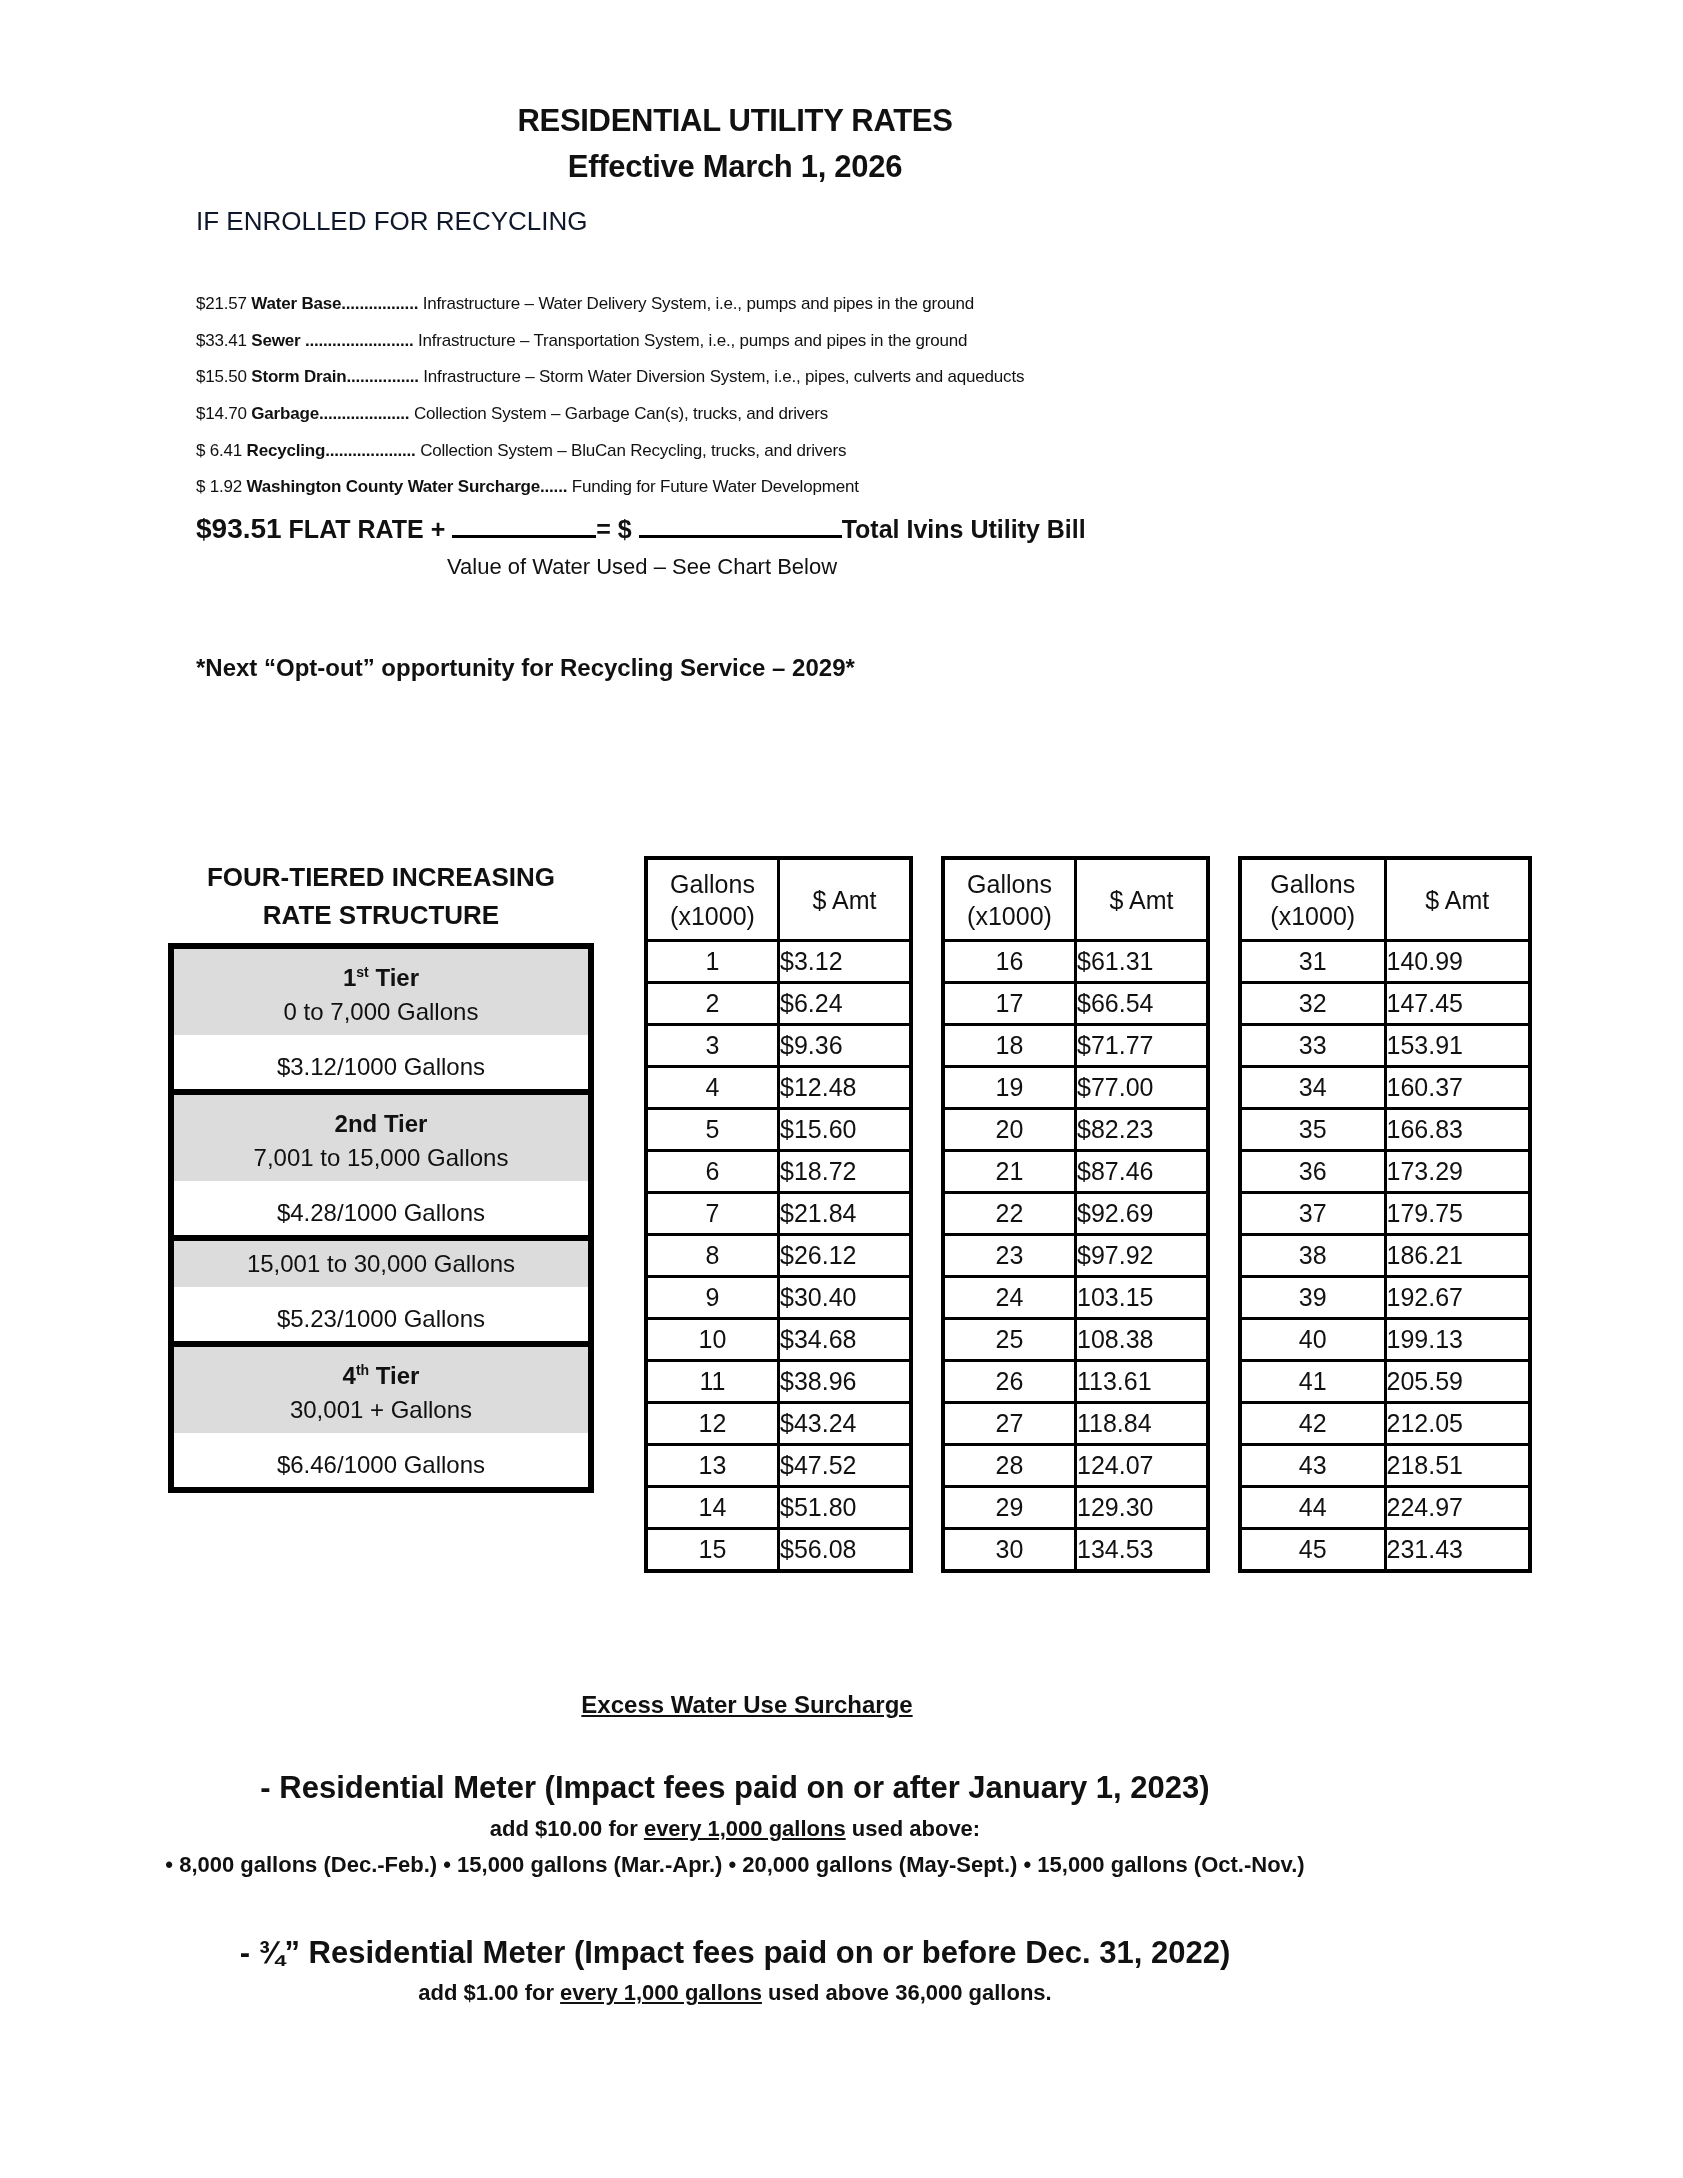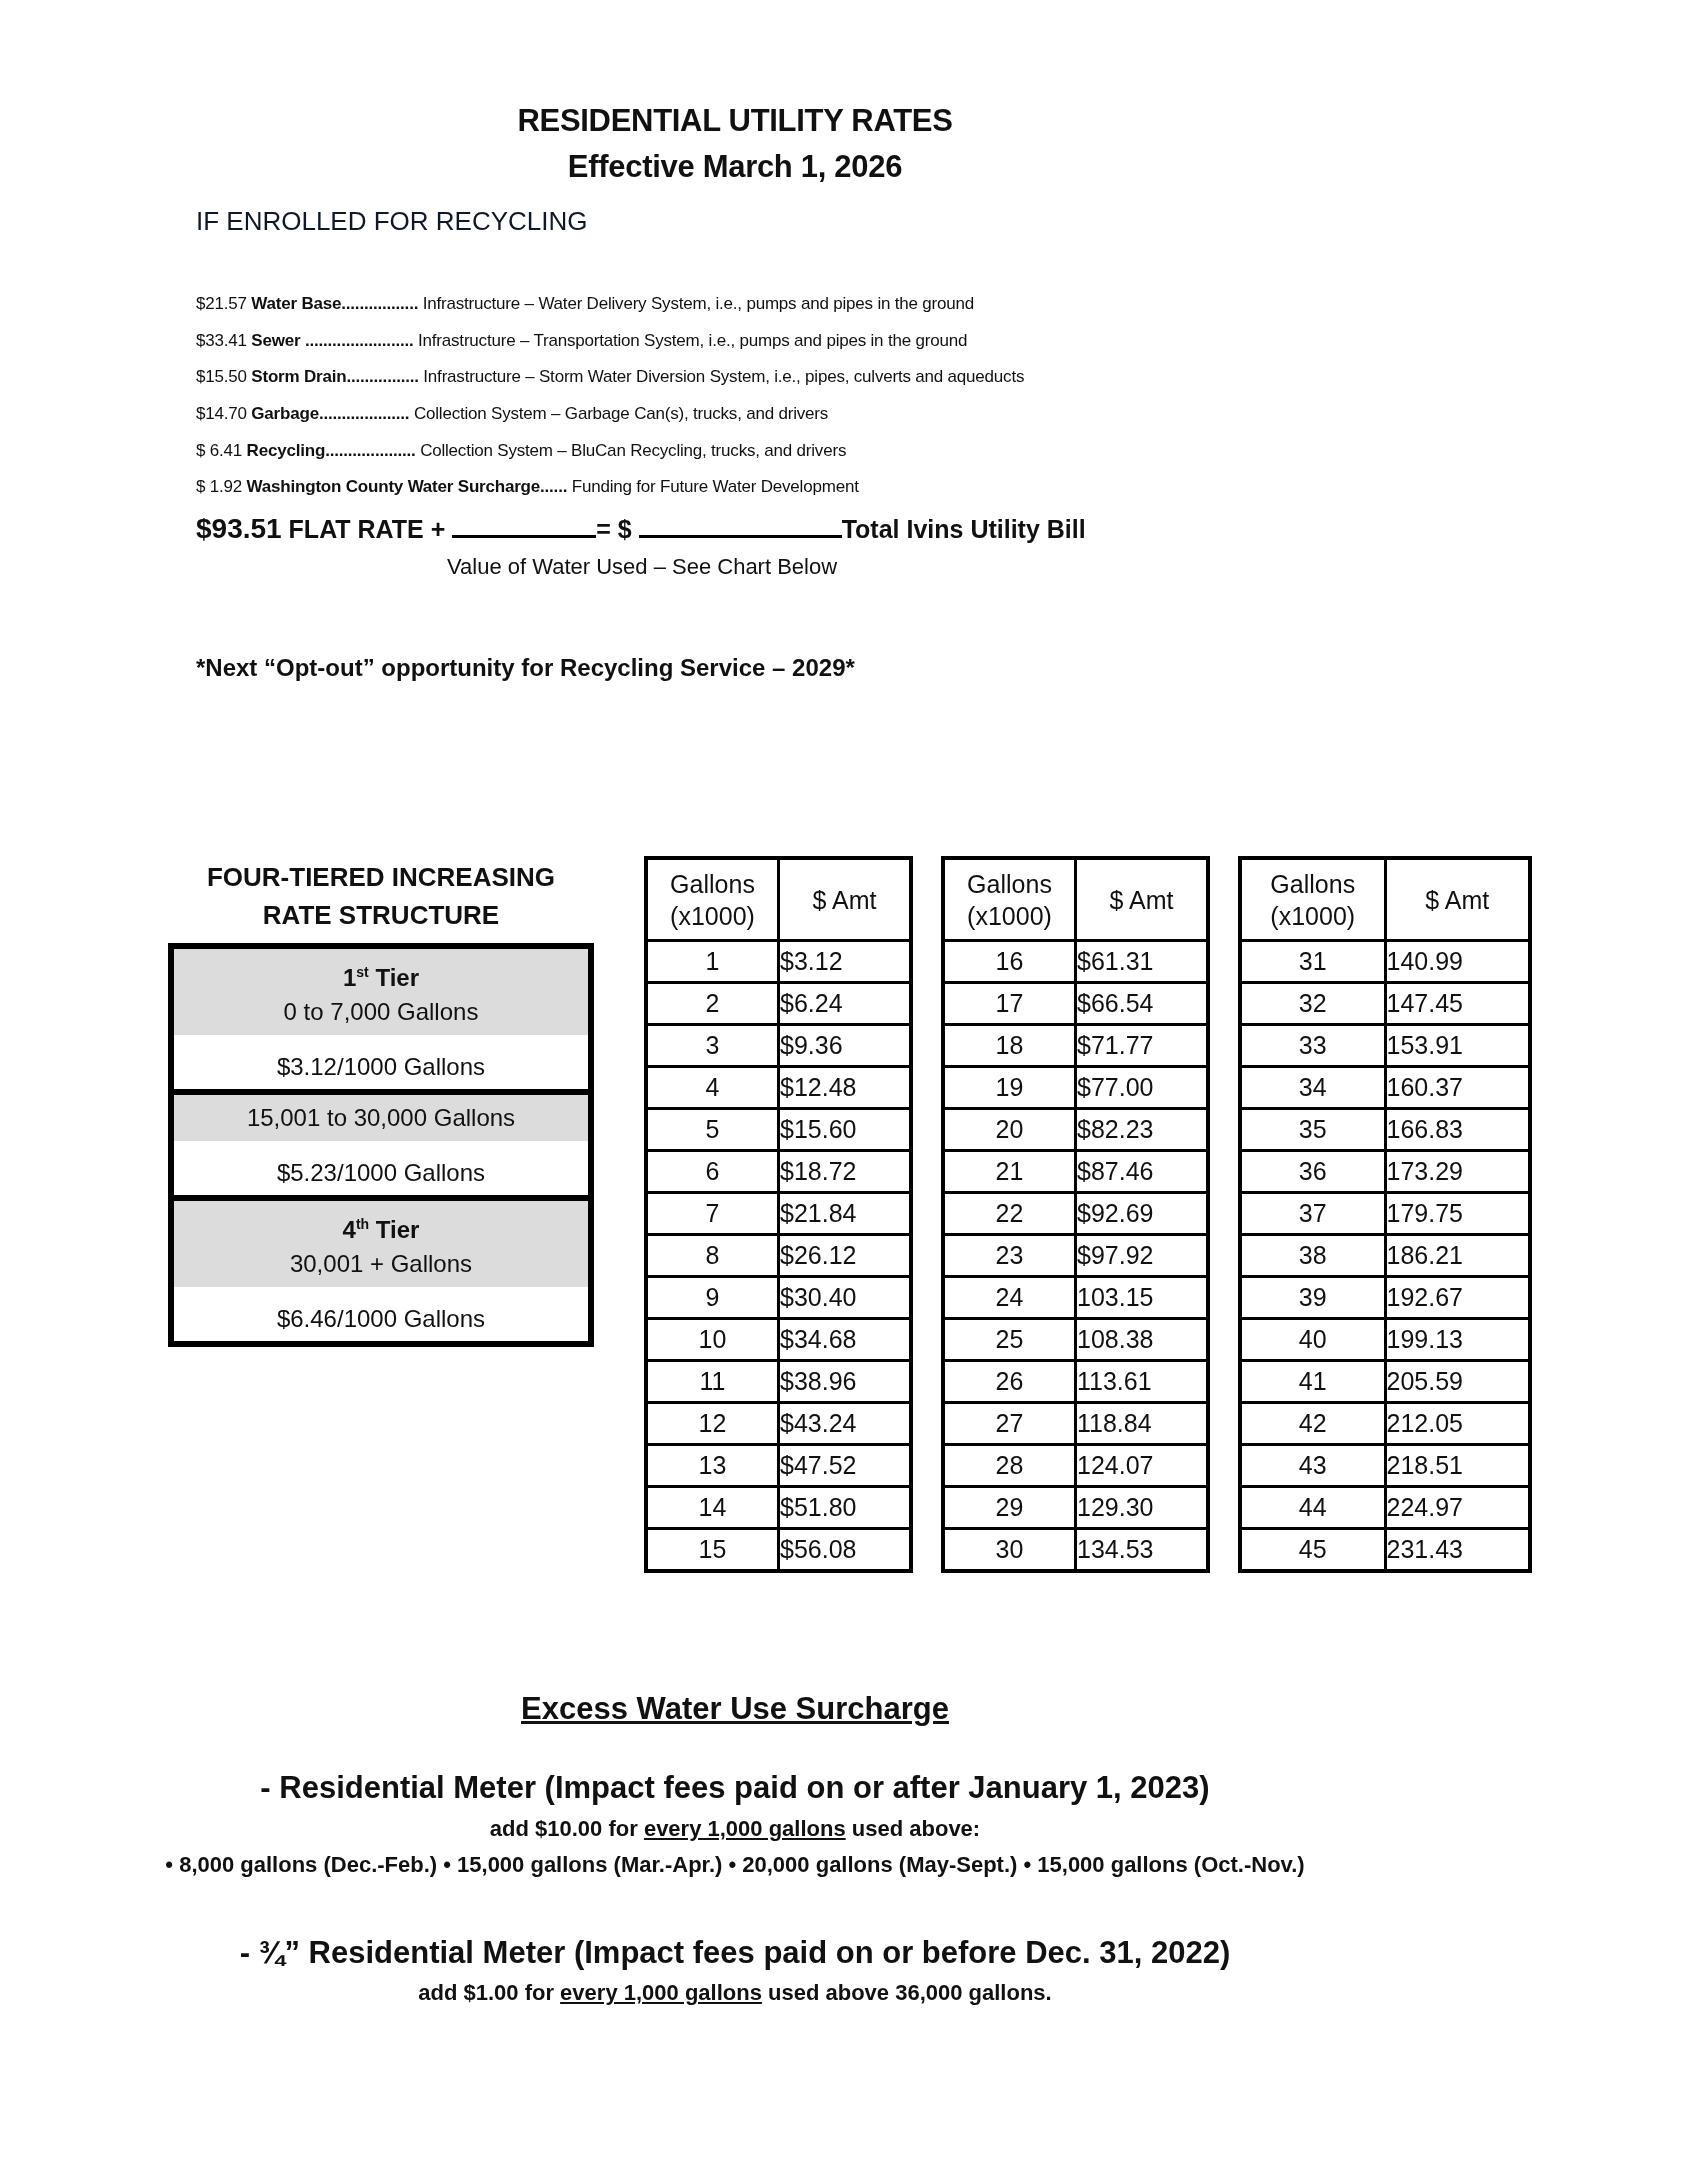--- a/index.html
+++ b/index.html
@@ -90,20 +90,27 @@
 <div class="abs tier-box">
   <div class="tier">
     <div class="tier-head">
       <div class="name"><span>1</span><sup style="font-size:14px;">st</sup> <span>Tier</span></div>
       <div>0 to 7,000 Gallons</div>
     </div>
     <div class="tier-rate">$3.12/1000 Gallons</div>
   </div>
   <div class="tier">
     <div class="tier-head">
+      <div class="name"><span>2nd</span><sup style="font-size:14px;"></sup> <span>Tier</span></div>
+      <div>7,001 to 15,000 Gallons</div>
+    </div>
+    <div class="tier-rate">$4.28/1000 Gallons</div>
+  </div>
+  <div class="tier">
+    <div class="tier-head">
       <div>15,001 to 30,000 Gallons</div>
     </div>
     <div class="tier-rate">$5.23/1000 Gallons</div>
   </div>
   <div class="tier">
     <div class="tier-head">
       <div class="name"><span>4</span><sup style="font-size:14px;">th</sup> <span>Tier</span></div>
       <div>30,001 + Gallons</div>
     </div>
     <div class="tier-rate">$6.46/1000 Gallons</div>
@@ -317,21 +324,21 @@
         <td class="g">44</td>
         <td class="a">224.97</td>
       </tr>
       <tr>
         <td class="g">45</td>
         <td class="a">231.43</td>
       </tr>
     </tbody>
   </table>
 
-<div class="abs center h2 ul" style="top:1691px; font-size:31px;">Excess Water Use Surcharge</div>
+<div class="abs center h2 ul" style="top:1691px; font-size:24px;margin-left:12px;">Excess Water Use Surcharge</div>
 
 <div class="abs center h2" style="top:1770px;">
   <span>- Residential Meter</span>
   <span>(Impact fees paid on or after January 1, 2023)</span>
 </div>
 <div class="abs center h3" style="top:1816px;">
   <span>add $10.00 for</span>
   <span class="ul">every 1,000 gallons</span>
   <span>used above:</span>
 </div>

